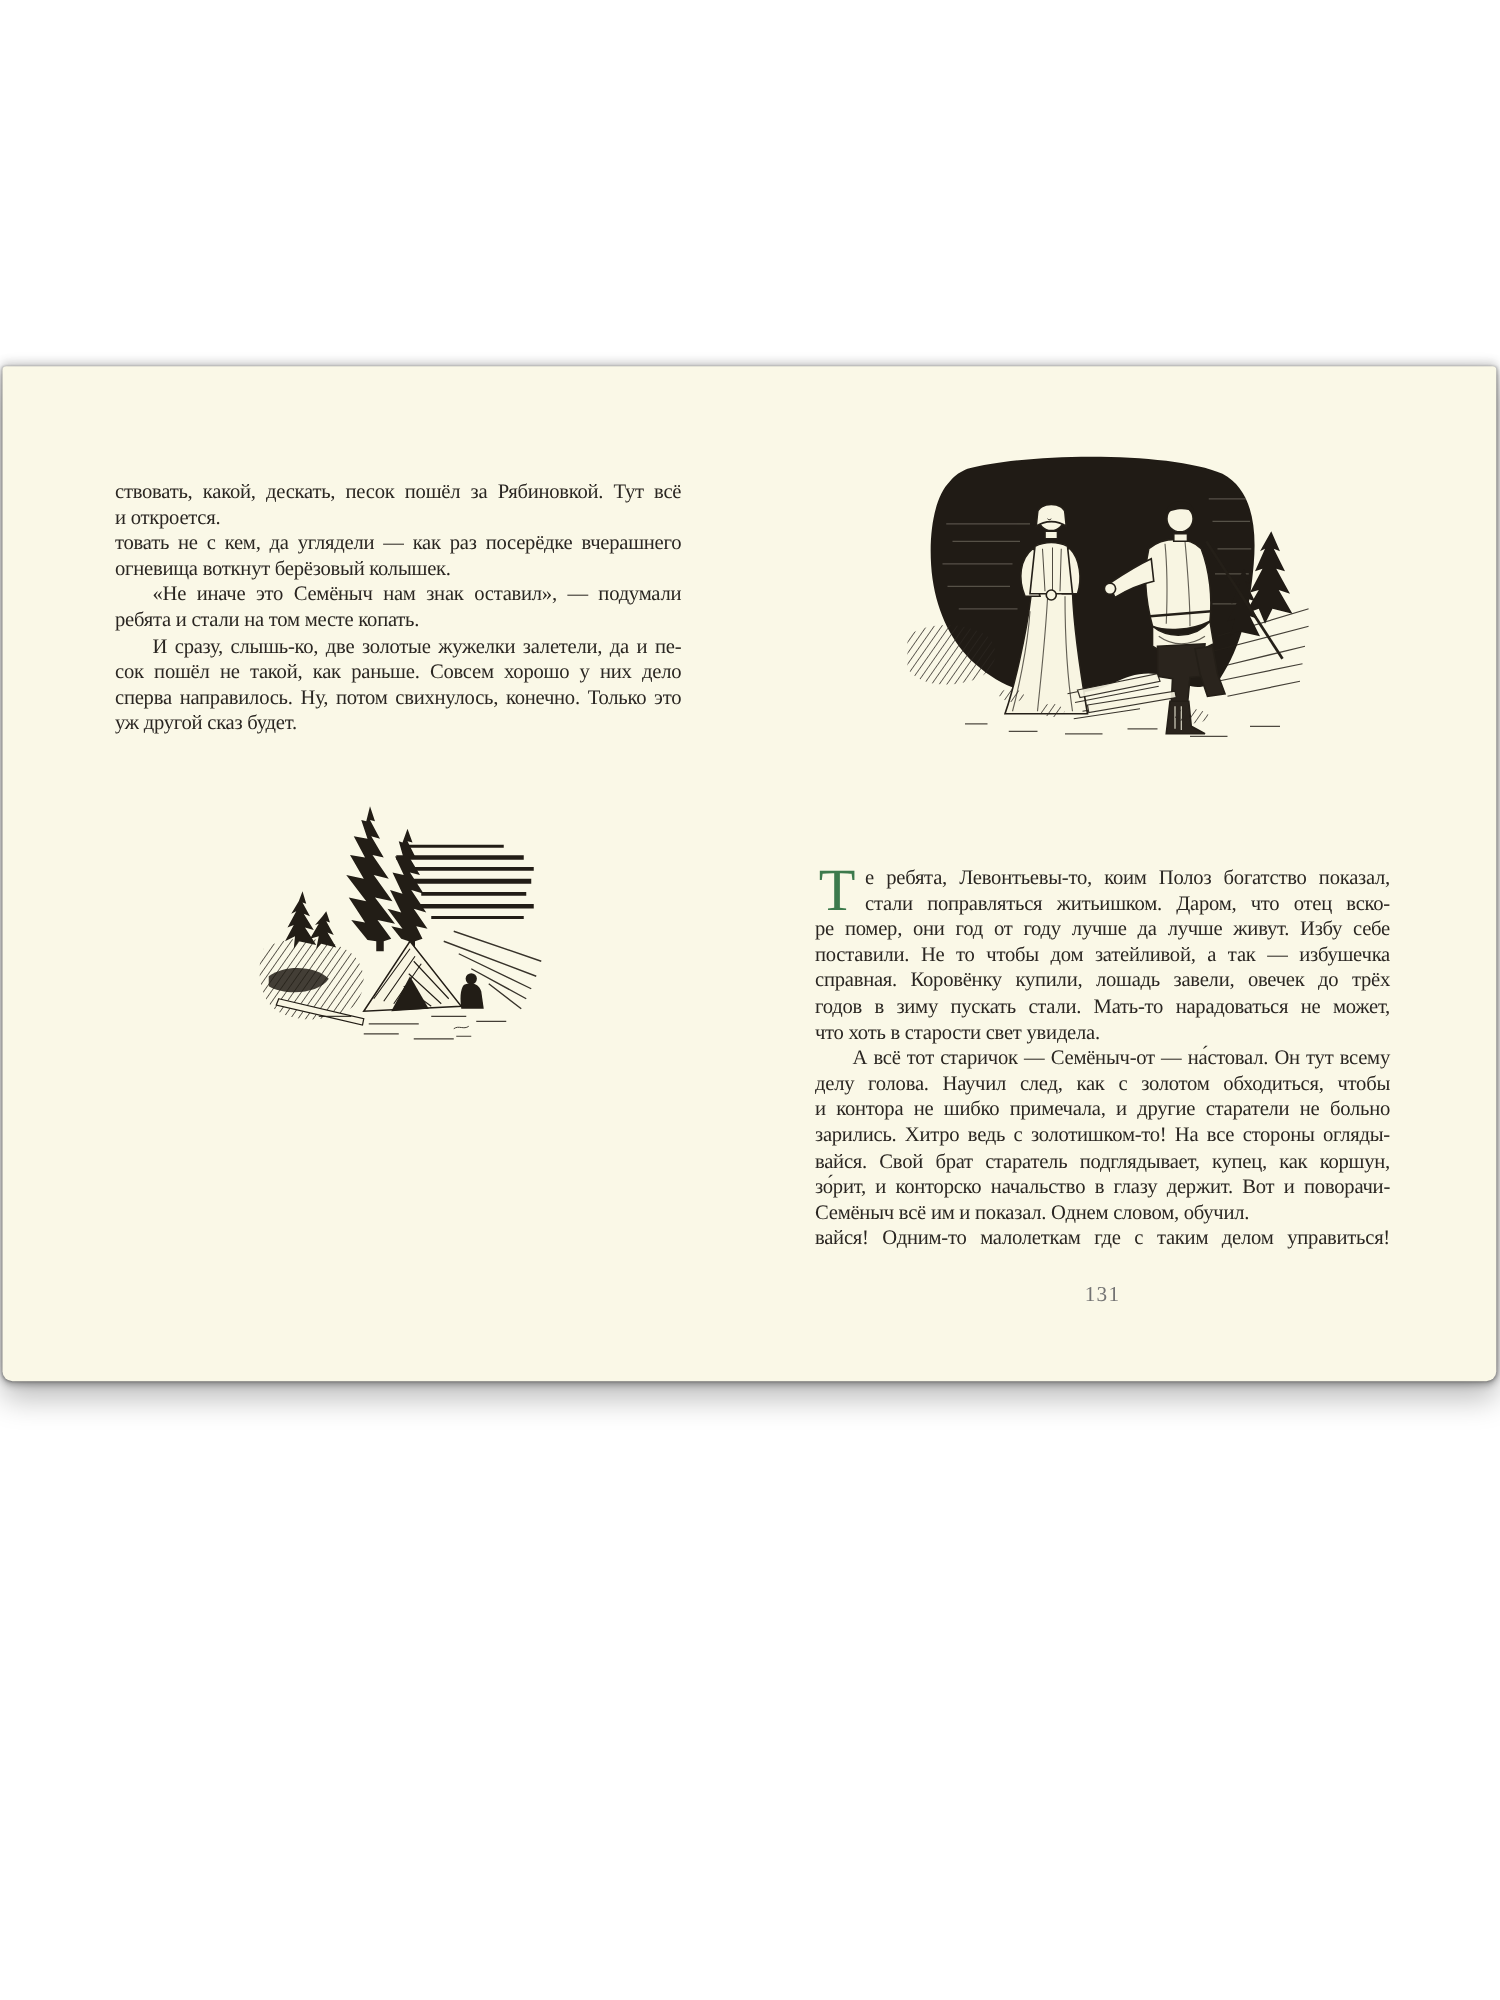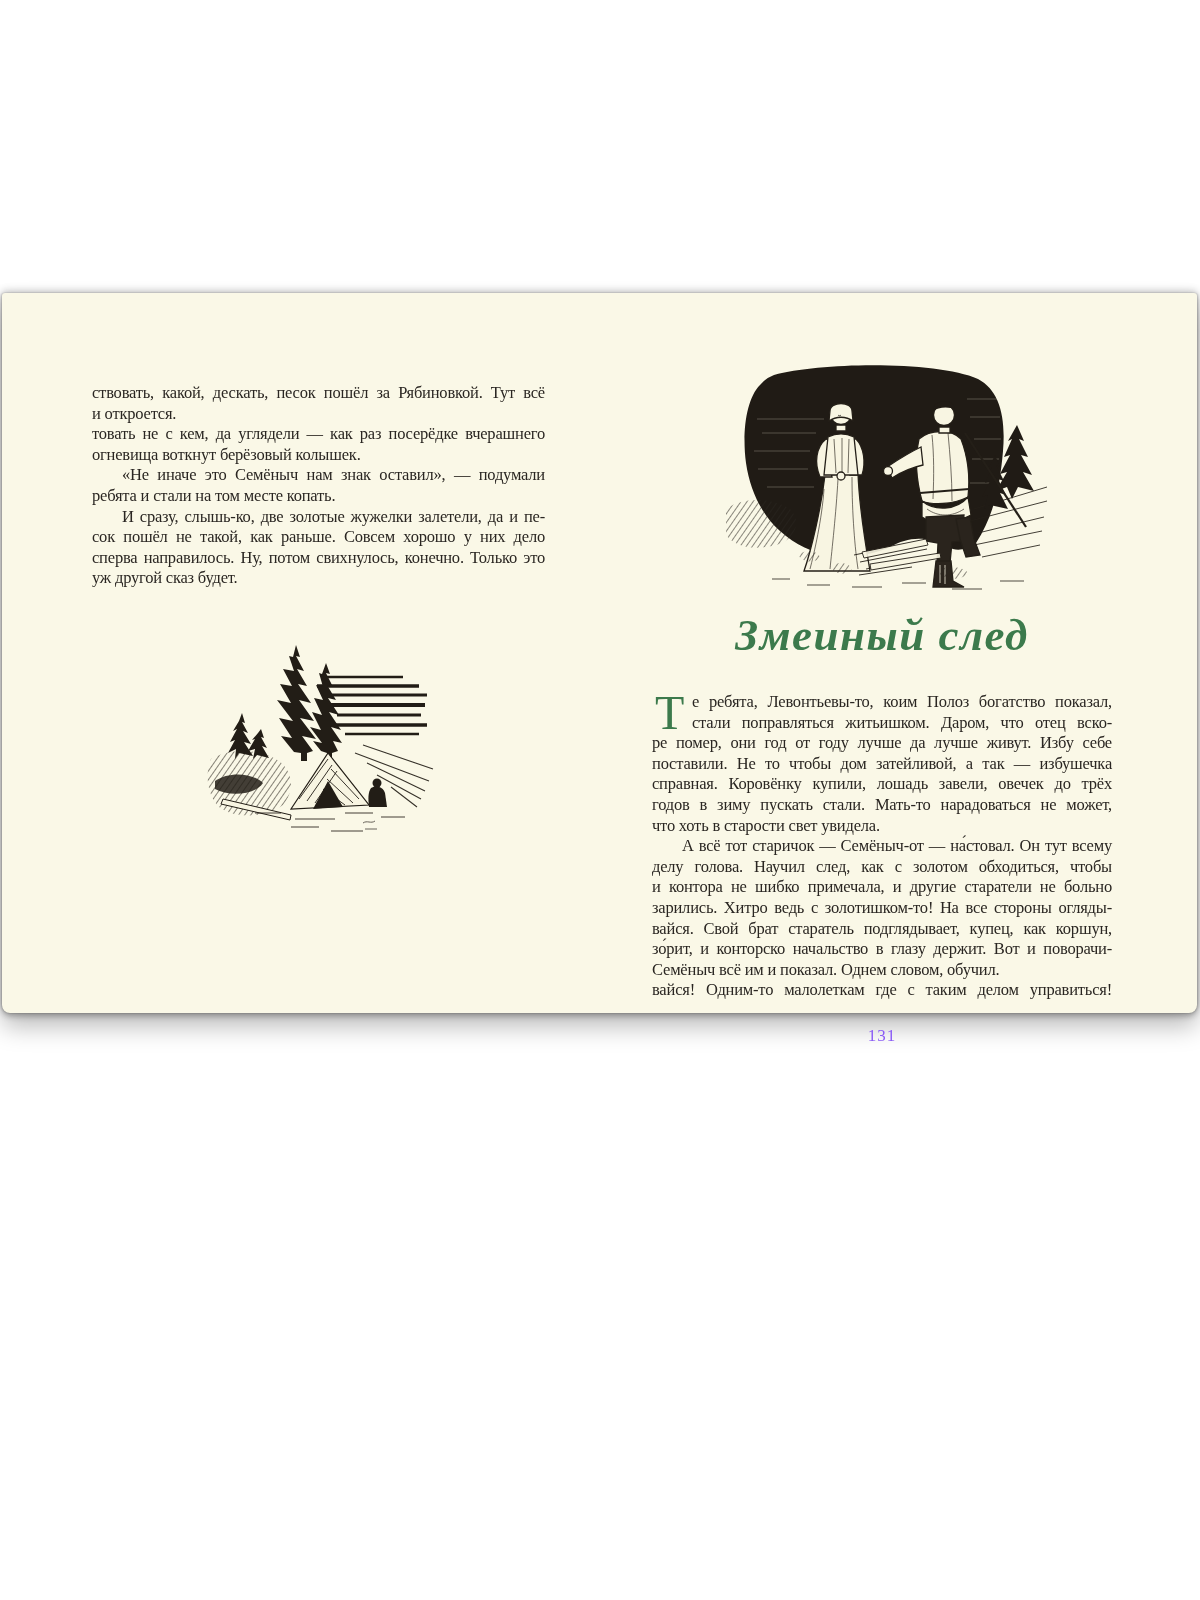--- a/index.html
+++ b/index.html
@@ -1,20 +1,20 @@
 <!DOCTYPE html>
 <html><head>
 <meta charset="utf-8">
 <style>
   html,body { margin:0; padding:0; background:#ffffff; }
   body { width:1200px; height:1600px; font-family:"Liberation Serif","DejaVu Serif",serif; }
   .canvas { position:relative; width:1200px; height:1600px; overflow:hidden; background:#ffffff; }
 
   .page {
-    position:absolute; left:2px; top:293px; width:1195px; height:720px;
+    position:absolute; left:2px; top:293px; width:1195px; height:812px;
     background:#faf8e7;
     border-radius:3px 3px 8px 8px;
     box-shadow:
       0 -3px 7px rgba(0,0,0,.16),
       0 3px 6px rgba(0,0,0,.28),
       0 14px 24px rgba(0,0,0,.26),
       -1px 0 2px rgba(0,0,0,.14),
       1px 0 2px rgba(0,0,0,.14);
   }
 
@@ -36,21 +36,21 @@
   }
 
   .title {
     position:absolute; left:650px; top:312px; width:460px;
     text-align:center; font-style:italic; font-weight:bold;
     font-size:45px; line-height:60px; letter-spacing:1.5px; color:#3c7a4c;
   }
 
   .pagenum {
     position:absolute; left:650px; top:733px; width:460px;
-    text-align:center; font-size:17px; letter-spacing:1px; color:#8b5cf6;
+    text-align:center; font-size:17px; letter-spacing:1px; color:#737373;
   }
 
   .illo { position:absolute; }
   #illoL { left:193px; top:348px; }
   #illoR { left:710px; top:66px; }
 </style>
 </head>
 <body>
 
 <div class="canvas">
@@ -178,21 +178,20 @@
         <path d="M158,205 L228,194 L229,199 L159,211 Z" fill="#f8f5e2"></path>
       </g>
       <path d="M118,208 C126,202 136,203 140,210 C136,216 124,217 118,208 Z" fill="url(#hdA)"></path>
       <path d="M225,212 C235,206 250,207 256,214 C250,222 232,222 225,212 Z" fill="url(#hdA)"></path>
       <path d="M86,196 C94,190 104,191 108,198 C104,204 92,205 86,196 Z" fill="url(#hdA)"></path>
       <g stroke="#241f18" stroke-width="1" opacity=".8">
         <path d="M60,220 H78 M95,226 H118 M140,228 H170 M190,224 H214 M240,230 H270 M288,222 H312"></path>
       </g>
     </svg>
 
-    <div class="title">Змеиный след</div>
 
     <div class="textcol" id="rtext">
       <span class="dropcap">Т</span>
       <div>
           <div class="tline dc">е ребята, Левонтьевы-то, коим Полоз богатство показал,</div>
           <div class="tline dc">стали поправляться житьишком. Даром, что отец вско-</div>
           <div class="tline">ре помер, они год от году лучше да лучше живут. Избу себе</div>
           <div class="tline">поставили. Не то чтобы дом затейливой, а так — избушечка</div>
           <div class="tline">справная. Коровёнку купили, лошадь завели, овечек до трёх</div>
           <div class="tline">годов в зиму пускать стали. Мать-то нарадоваться не может,</div>

